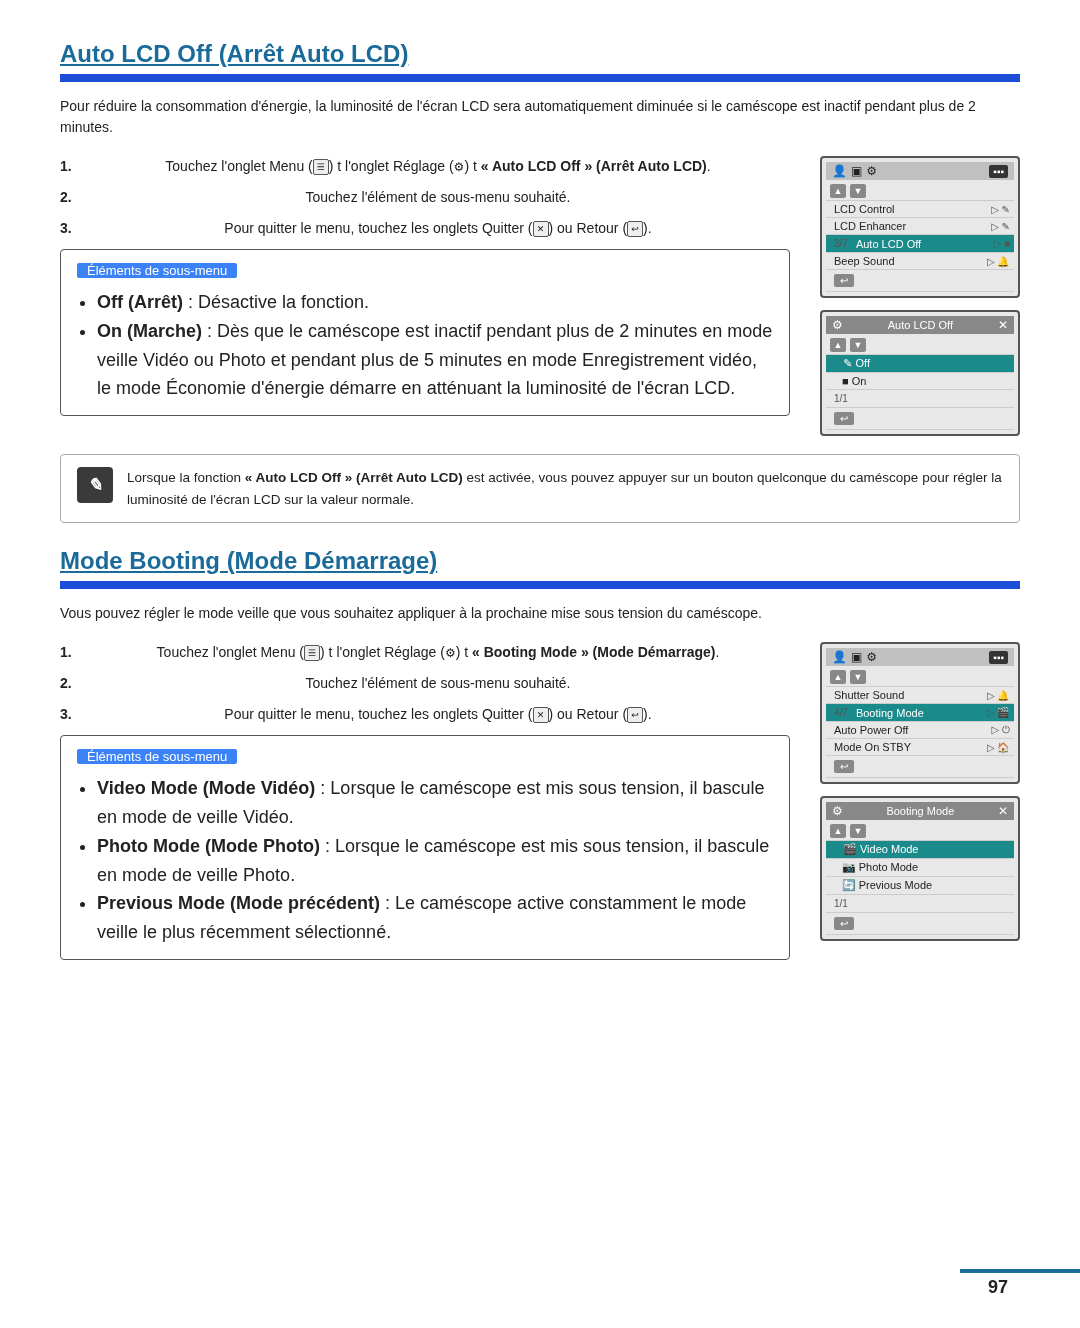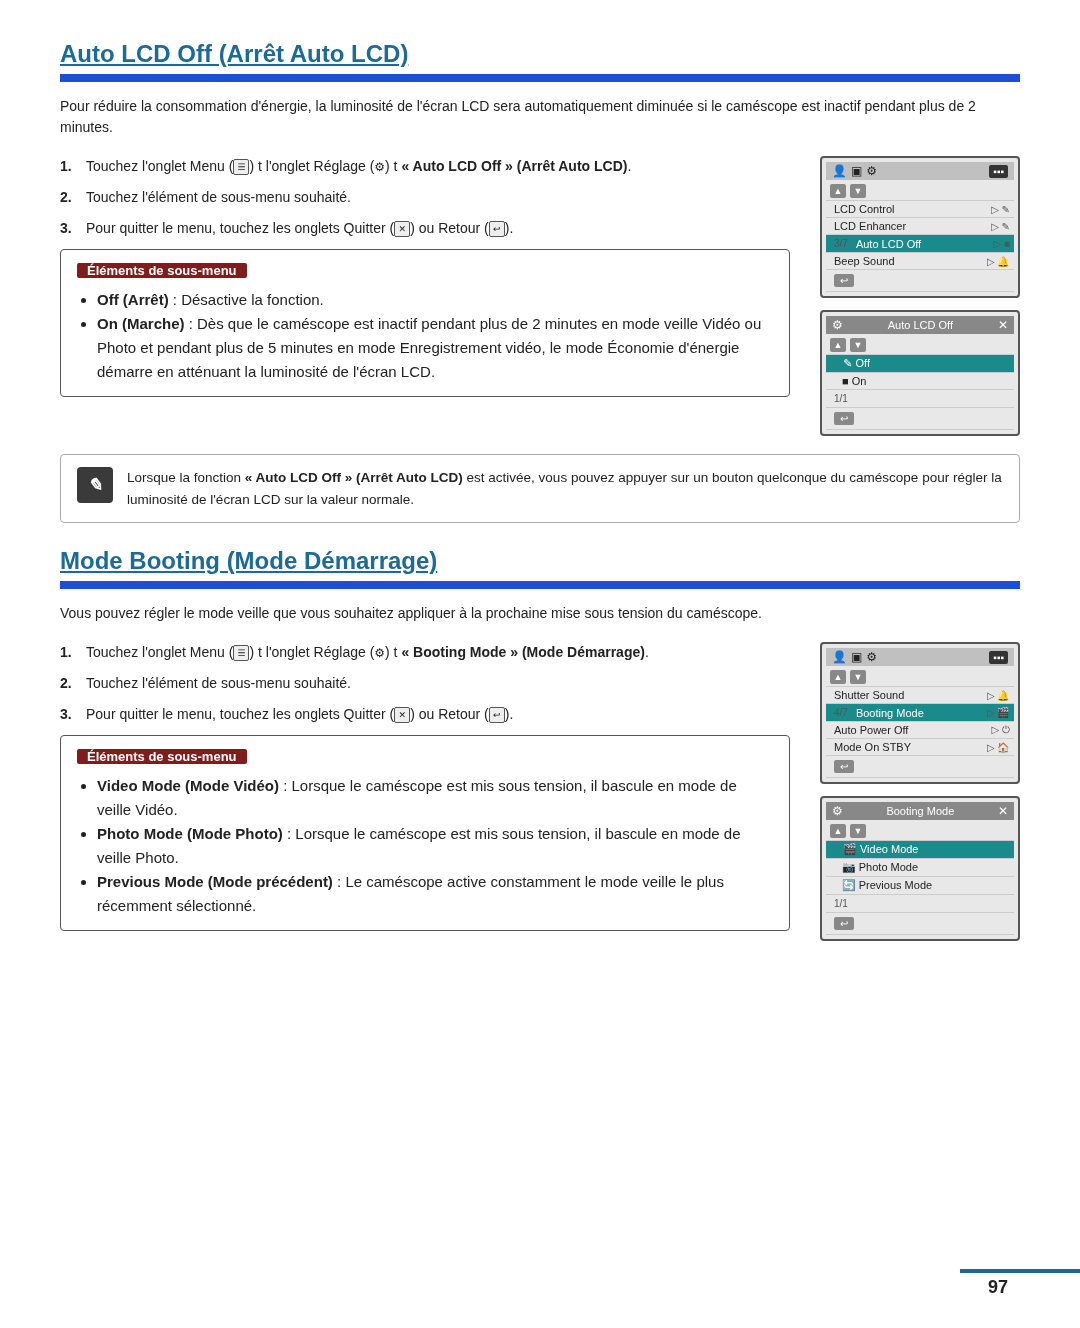--- a/index.html
+++ b/index.html
@@ -59,47 +59,48 @@
     }
 
     .step-number {
       font-weight: bold;
       min-width: 18px;
     }
 
     .step-text {
       flex: 1;
       font-size: 14px;
+      text-align: center;
     }
 
     .step-text b { font-weight: bold; }
 
     
     .submenu-box {
       border: 1px solid #555;
       border-radius: 4px;
       padding: 12px 16px;
       margin-top: 4px;
     }
 
     .submenu-title {
-      background: #7f1d1d;
+      background: #3b82f6;
       color: #fff;
       font-size: 13px;
-      font-weight: bold;
+      font-weight: normal;
       padding: 0 10px;
       margin-bottom: 10px;
       display: inline-block;
       border-radius: 2px;
     }
 
     .submenu-list {
       list-style: disc;
       padding-left: 20px;
-      font-size: 15px;
+      font-size: 18px;
       line-height: 1.6;
     }
 
     
     .note-box {
       border: 1px solid #aaa;
       border-radius: 4px;
       padding: 12px 16px;
       margin: 14px 0 24px 0;
       display: flex;

